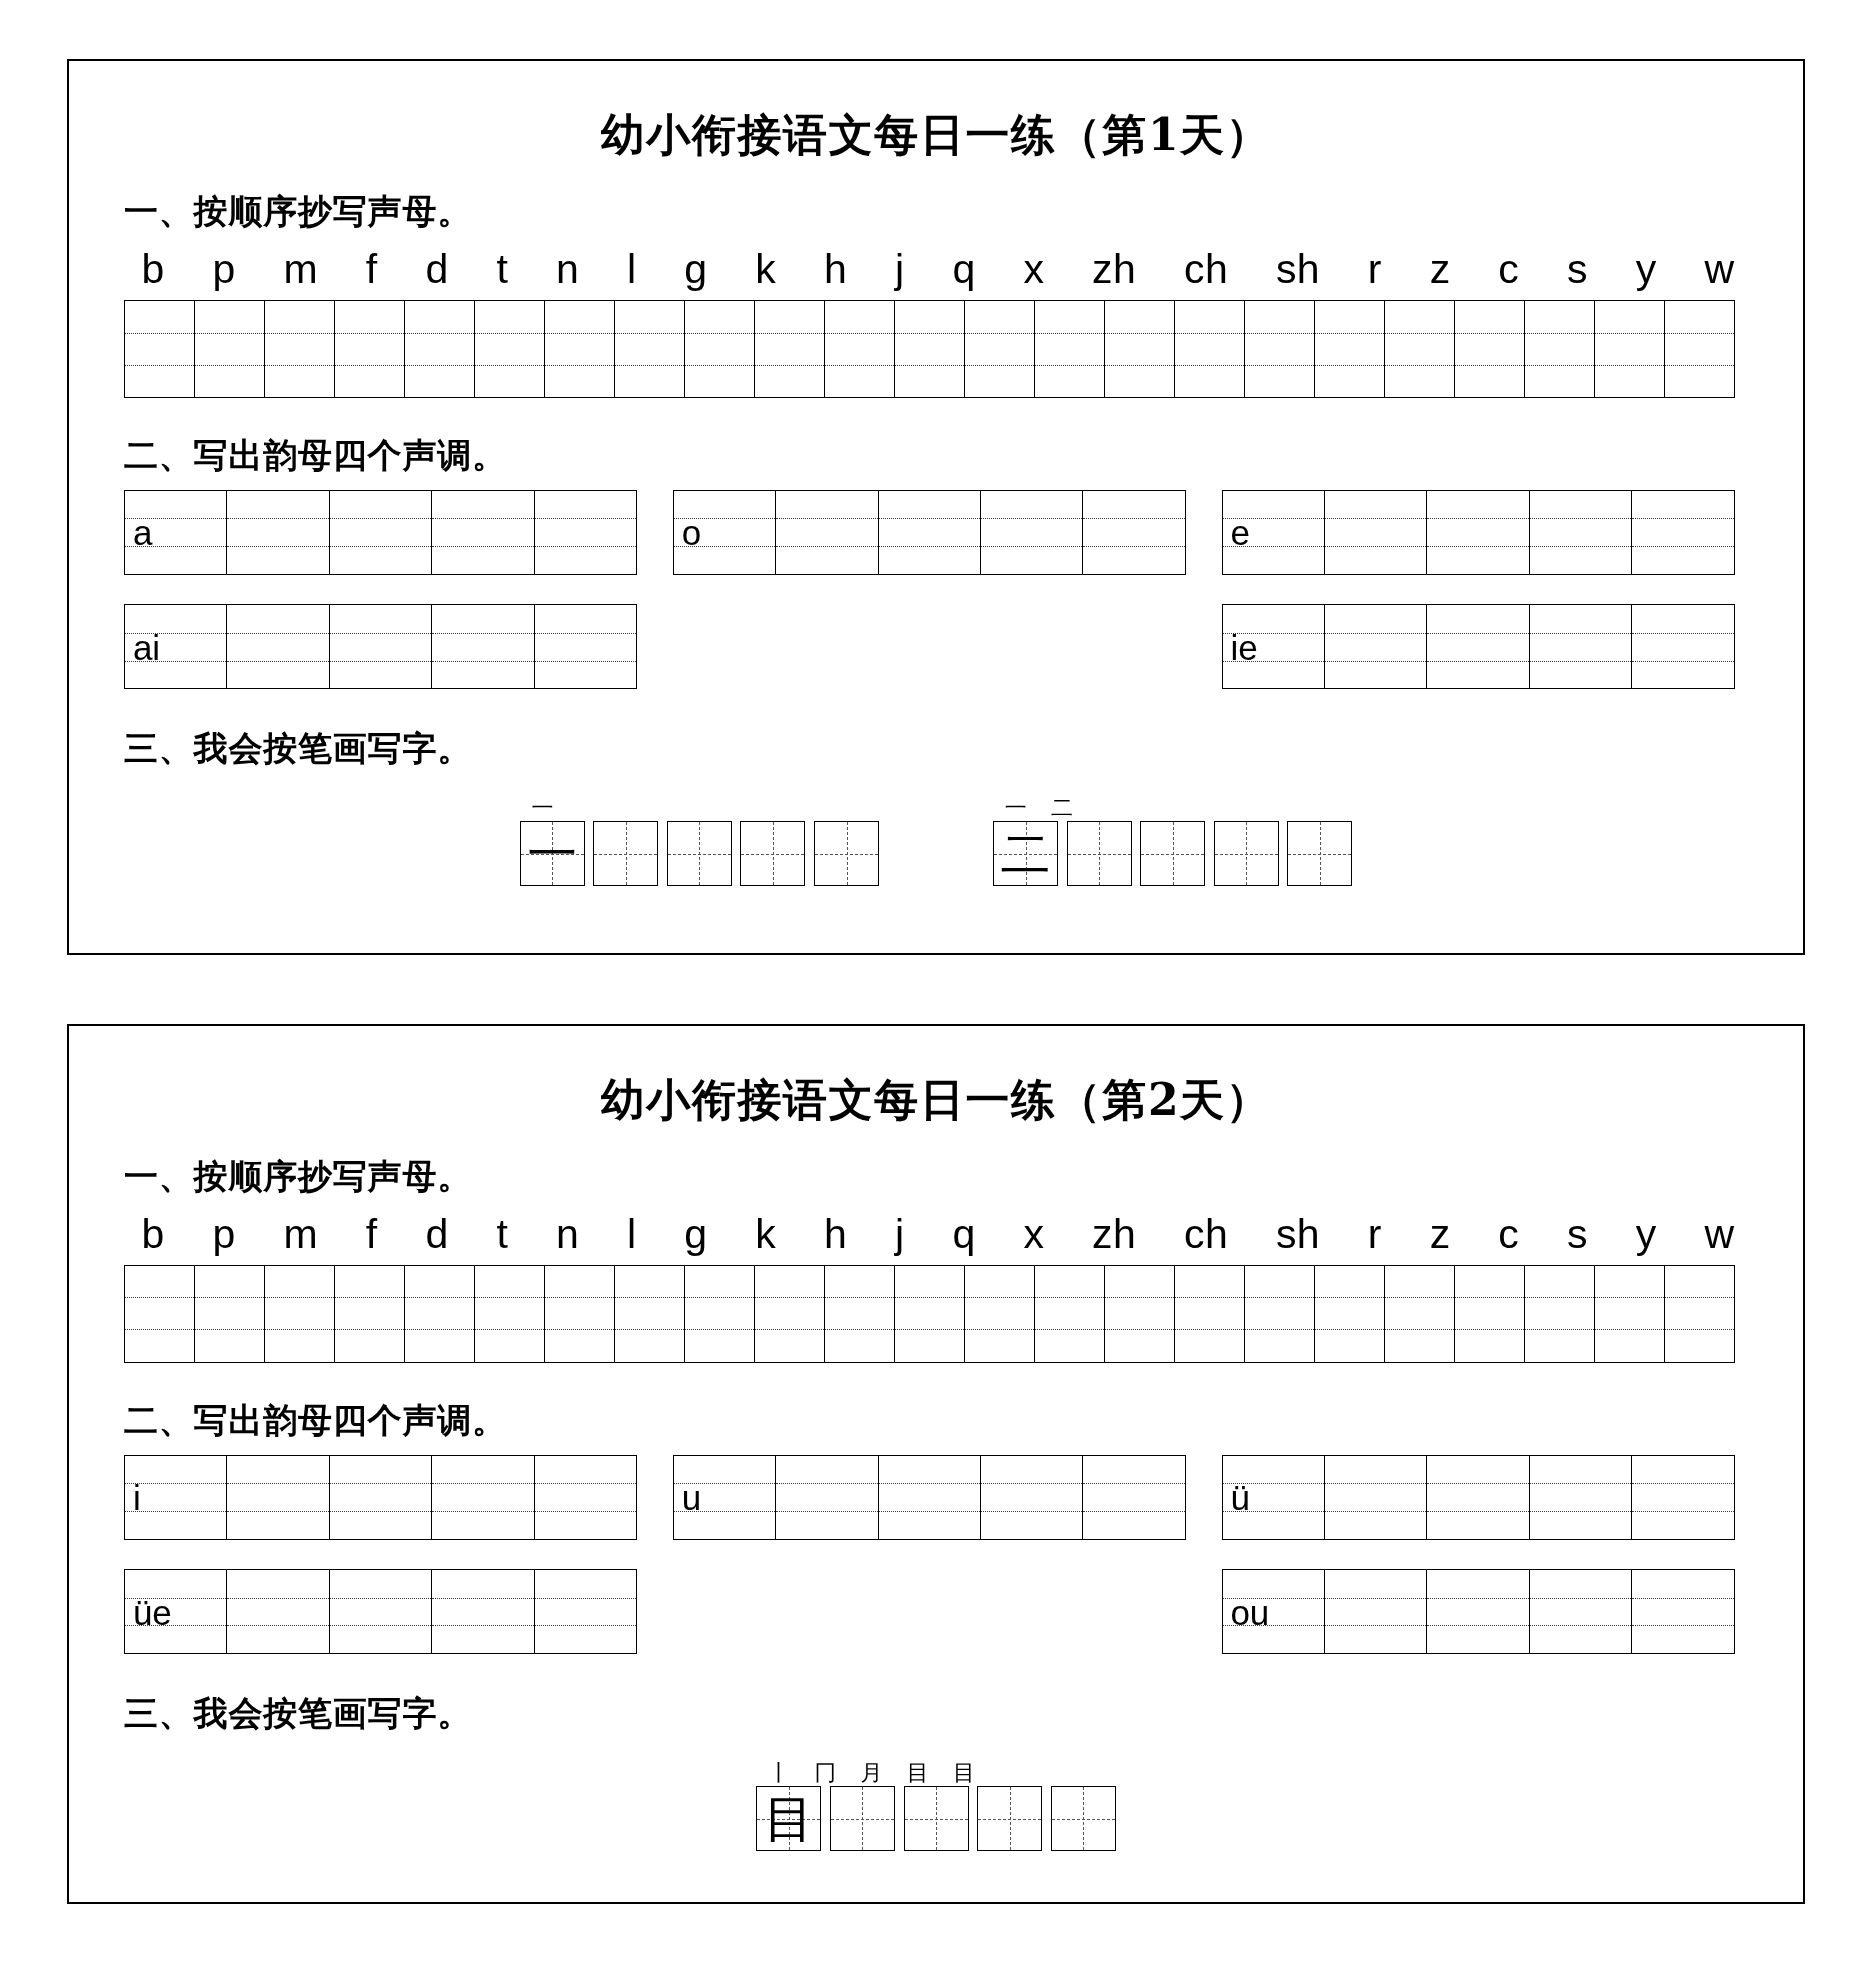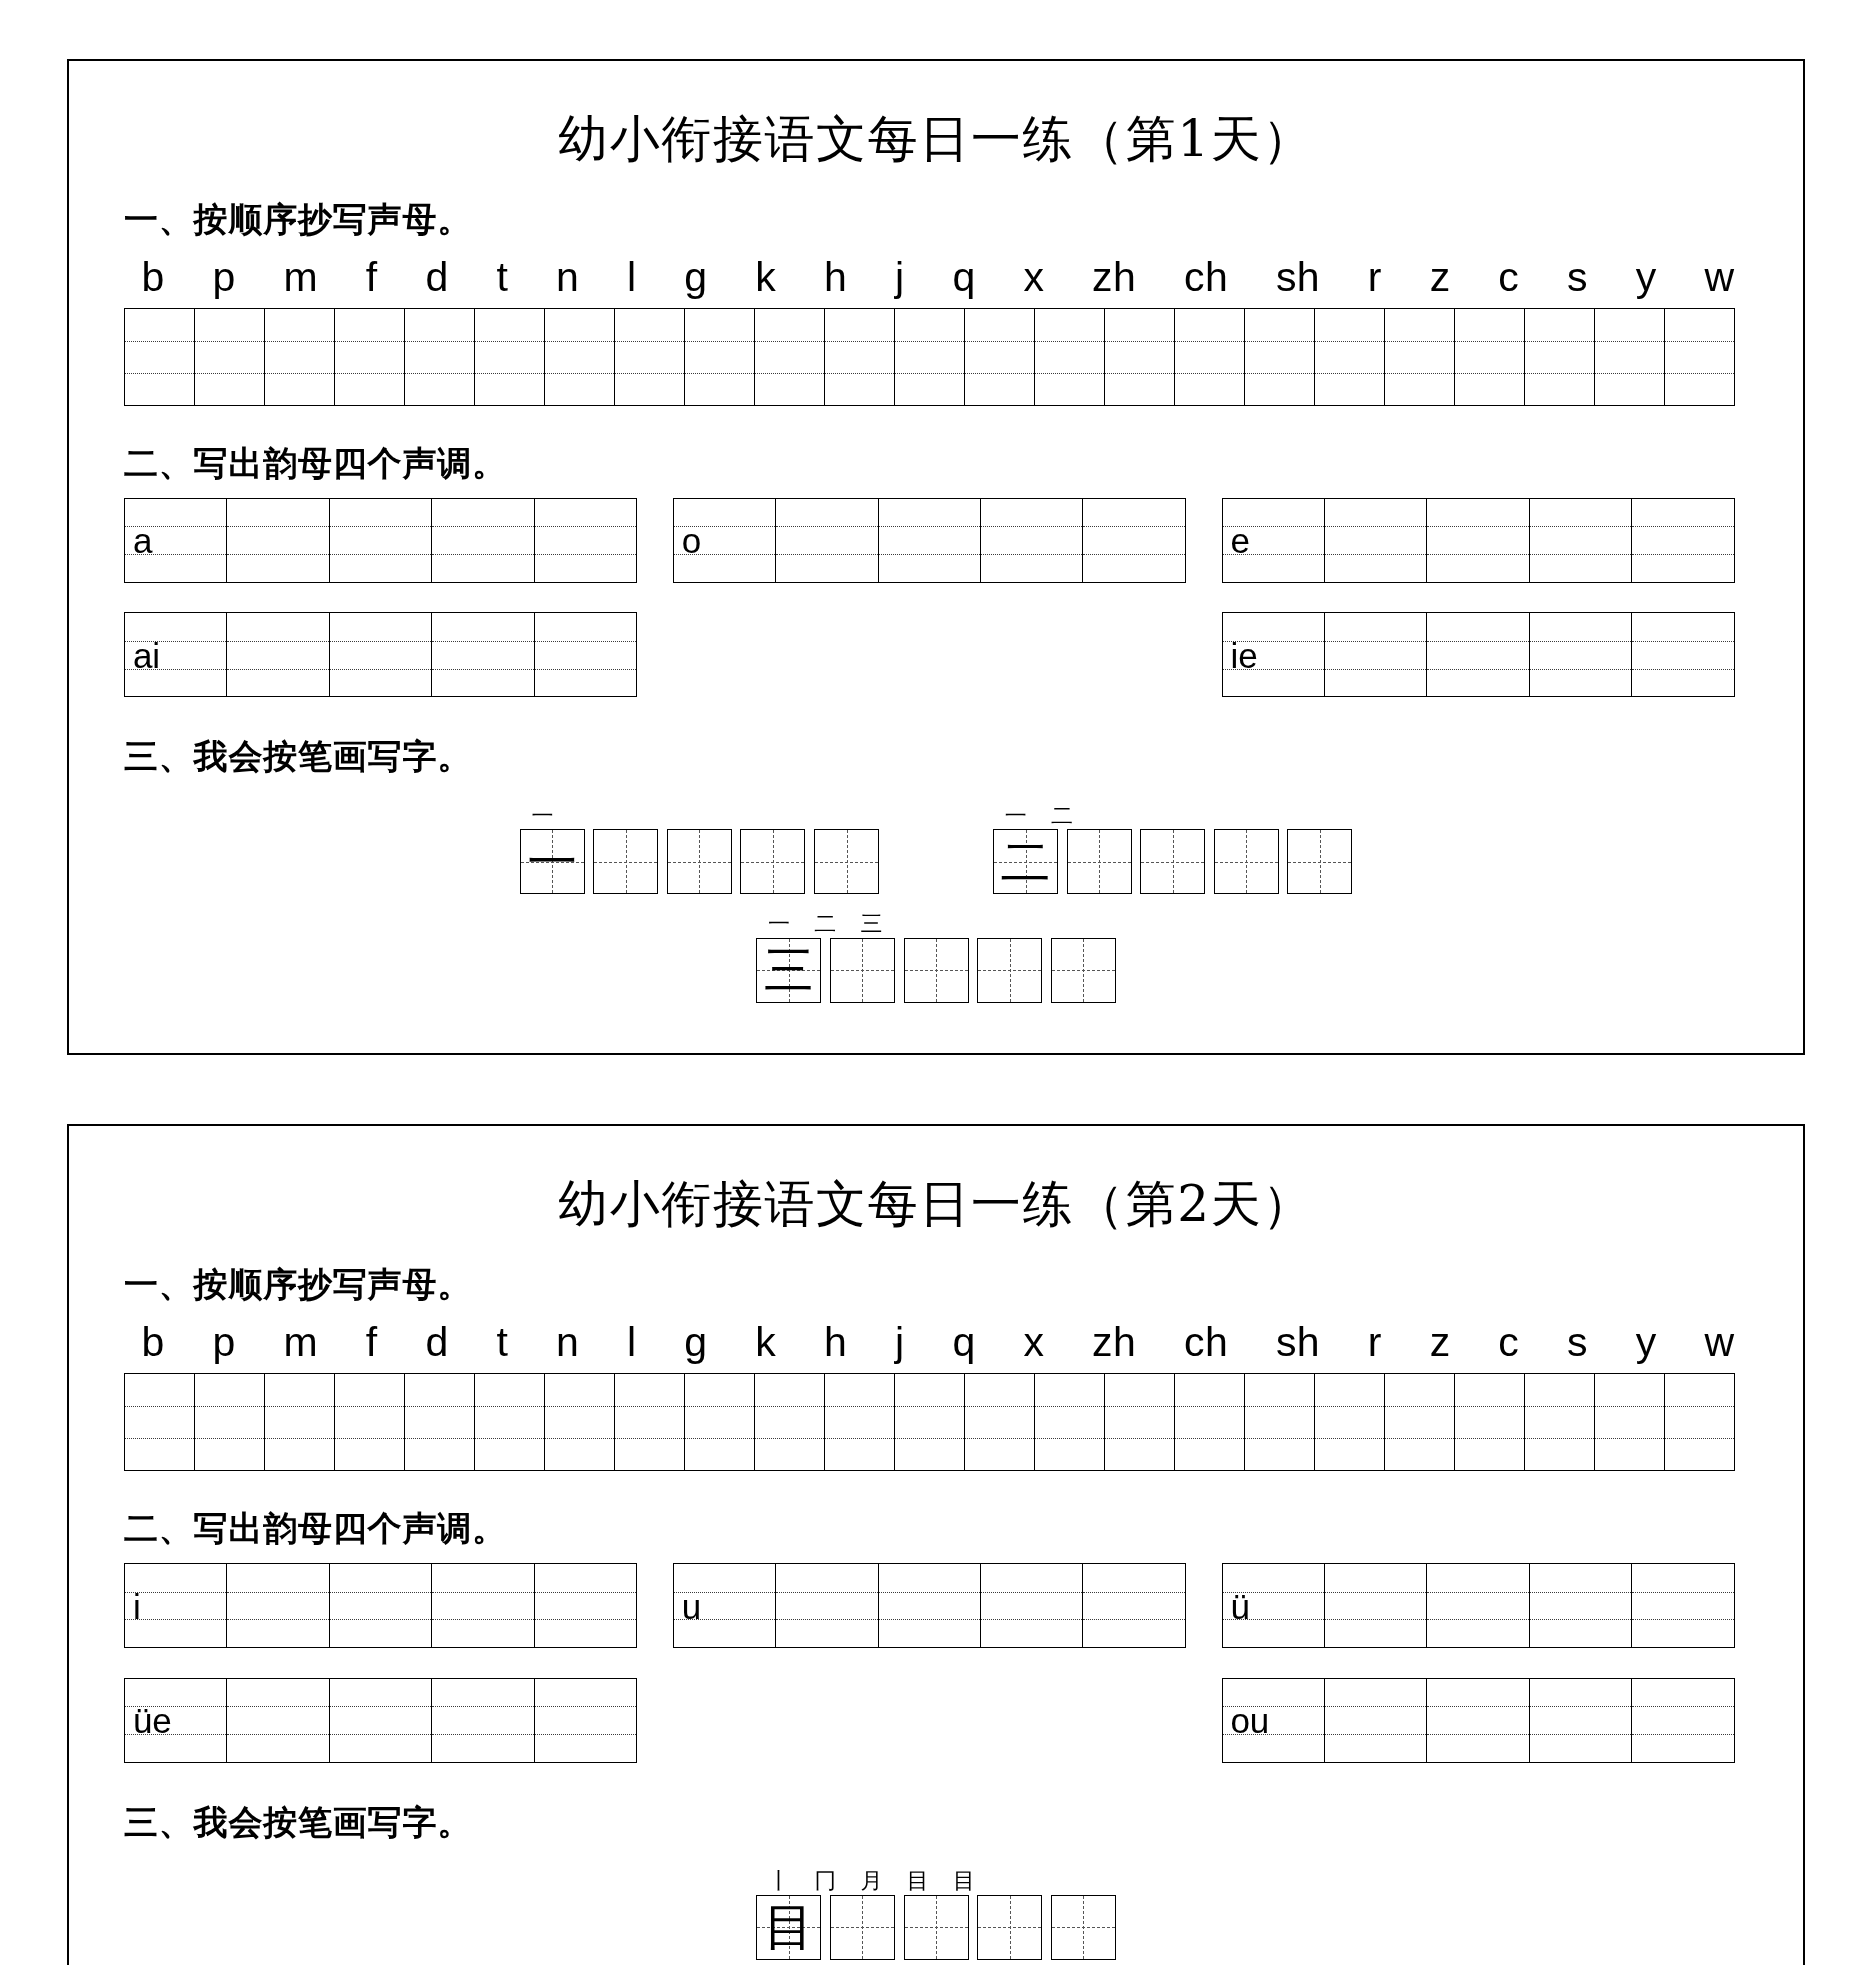--- a/index.html
+++ b/index.html
@@ -21,22 +21,22 @@
   .sheet {
     border: 2.8px solid #000;
     box-sizing: border-box;
     padding: 23.6px 27.5px 35px 27.5px;
     margin-bottom: 69px;
     background: #fff;
   }
   .sheet-title {
     text-align: center;
     font-family: "DejaVu Serif", serif;
-    font-weight: normal;
-    font-size: 50px;
+    font-weight: bold;
+    font-size: 44px;
     letter-spacing: 1.6px;
     margin: 21.6px 0 23.6px 0;
     white-space: nowrap;
   }
   .section-title {
     font-family: Liberation Mono, monospace;
     font-weight: bold;
     font-size: 34px;
     margin: 0 0 11px 27.5px;
     letter-spacing: 0.8px;
@@ -461,46 +461,20 @@
                   <div class="hline"></div>
                 </div>
                 <div class="tian">
                   <div class="vline"></div>
                   <div class="hline"></div>
                 </div>
               </div>
             </div>
           </div>
           <div class="char-row">
-            <div class="char-set">
-              <div class="stroke-line">一 二 三</div>
-              <div class="char-cells">
-                <div class="tian">
-                  <div class="vline"></div>
-                  <div class="hline"></div>
-                  <div class="glyph">三</div>
-                </div>
-                <div class="tian">
-                  <div class="vline"></div>
-                  <div class="hline"></div>
-                </div>
-                <div class="tian">
-                  <div class="vline"></div>
-                  <div class="hline"></div>
-                </div>
-                <div class="tian">
-                  <div class="vline"></div>
-                  <div class="hline"></div>
-                </div>
-                <div class="tian">
-                  <div class="vline"></div>
-                  <div class="hline"></div>
-                </div>
-              </div>
-            </div>
           </div>
         </div>
       </div>
       <div class="sheet">
         <div class="sheet-title">幼小衔接语文每日一练（第2天）</div>
         <div class="section-title">一、按顺序抄写声母。</div>
         <div class="initials-row">
           <span>b</span>
           <span>p</span>
           <span>m</span>

